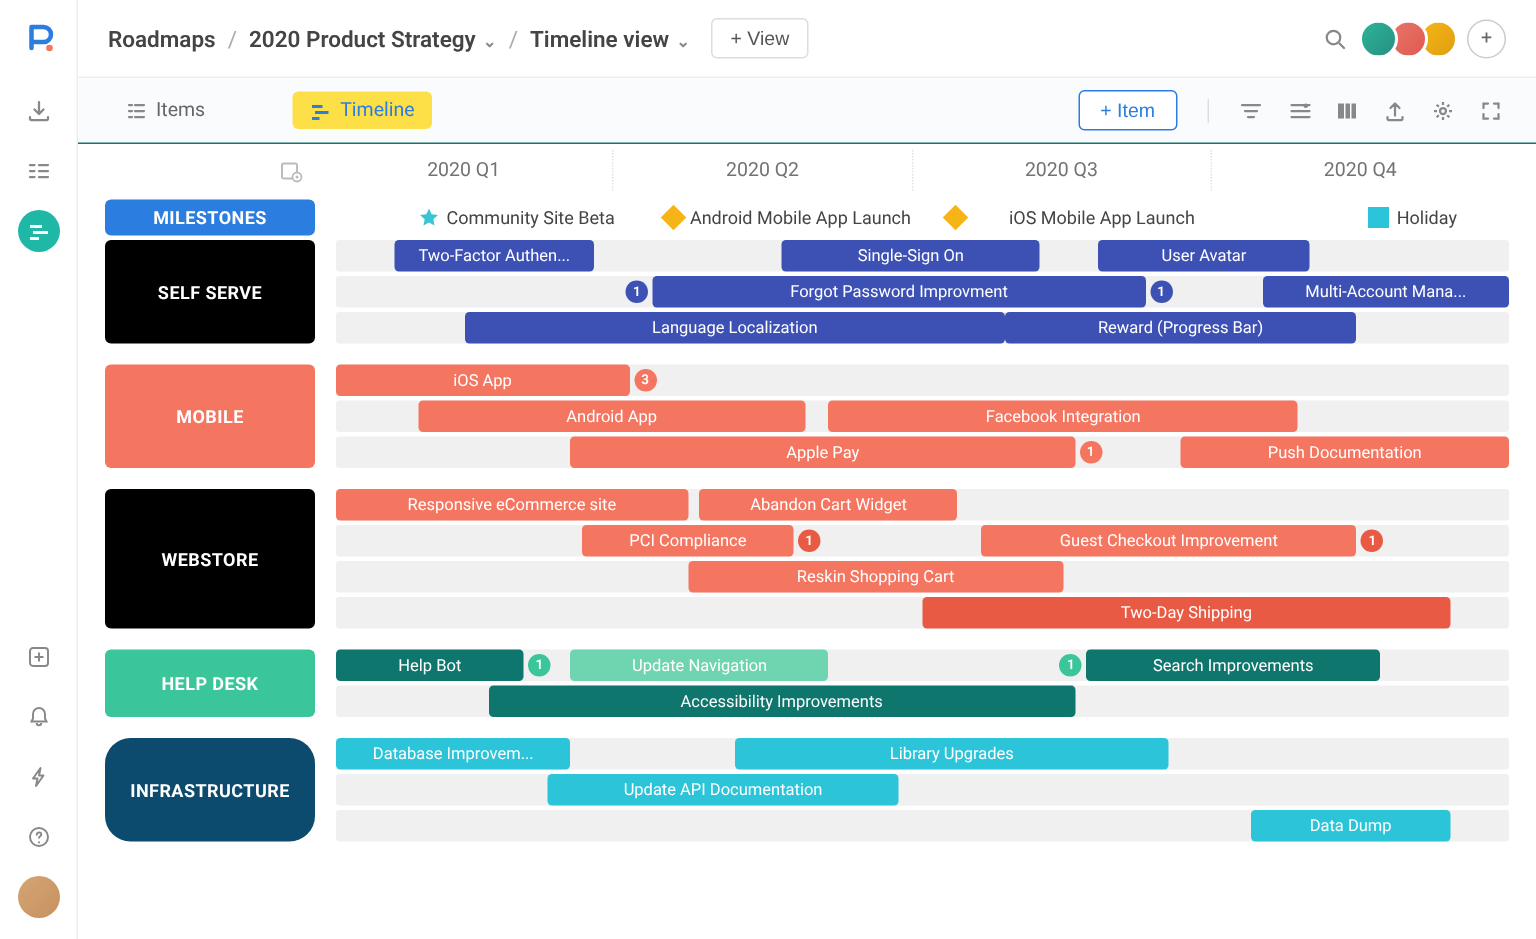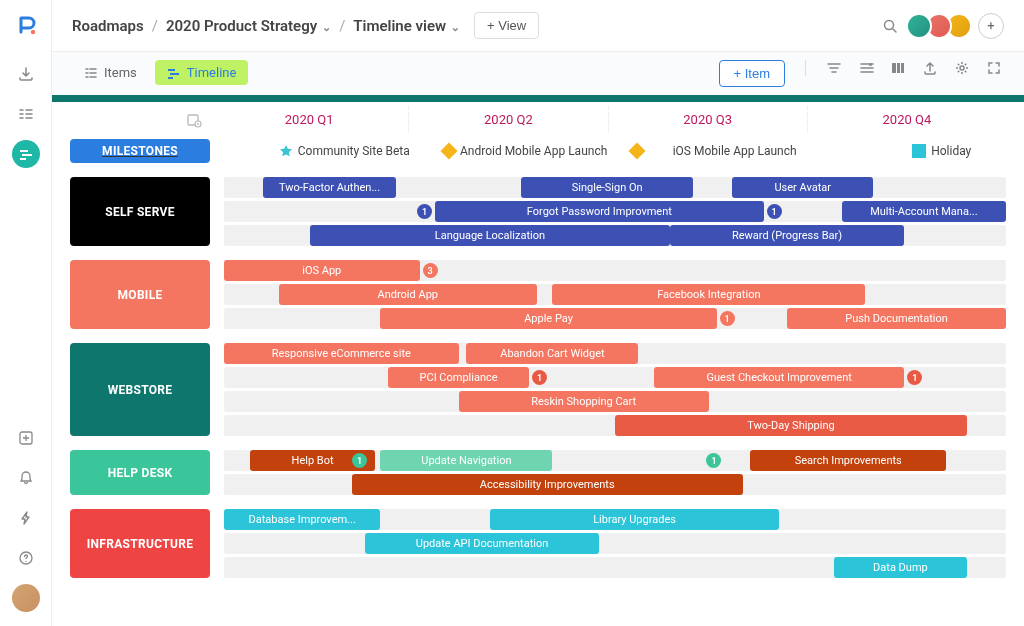--- a/index.html
+++ b/index.html
@@ -26,66 +26,66 @@
 .topbar .grow { flex: 1; }
 .topbar .search-icon { color: #888; margin-right: 14px; cursor: pointer; }
 .avatars { display: flex; align-items: center; }
 .avatars .av { width: 26px; height: 26px; border-radius: 50%; border: 2px solid #fff; margin-left: -6px; background-size: cover; background-position: center; }
 .avatars .av1 { background: linear-gradient(135deg,#2eb398,#269080); z-index: 3; }
 .avatars .av2 { background: linear-gradient(135deg,#e8746b,#e05a4f); z-index: 2; }
 .avatars .av3 { background: linear-gradient(135deg,#f5b417,#e0a010); z-index: 1; }
 .avatars .add { width: 26px; height: 26px; border-radius: 50%; border: 1px solid #ccc; margin-left: 6px; display: flex; align-items: center; justify-content: center; color: #666; cursor: pointer; }
 
 
-.toolbar { display: flex; align-items: flex-start; padding: 8px 20px; border-bottom: 7px solid #0f766e; background: #fafbfc; }
+.toolbar { display: flex; align-items: center; padding: 8px 20px; border-bottom: 1px solid #0f766e; background: #fafbfc; }
 .view-tabs { display: flex; gap: 6px; }
 .view-tab { display: flex; align-items: center; gap: 6px; padding: 5px 12px; border-radius: 4px; font-size: 13px; color: #666; cursor: pointer; }
-.view-tab.active { background: #bef264; color: #2b7de0; }
+.view-tab.active { background: #fde047; color: #2b7de0; margin-left: 40px; }
 .toolbar .grow { flex: 1; }
 .add-item-btn { border: 1px solid #2b7de0; color: #2b7de0; background: #fff; padding: 5px 14px; border-radius: 4px; font-size: 13px; cursor: pointer; font-weight: 500; }
 .tool-icons { display: flex; align-items: center; gap: 14px; margin-left: 20px; padding-left: 20px; border-left: 1px solid #ddd; }
 .tool-icons .ti { color: #888; cursor: pointer; width: 18px; text-align: center; }
 
 
 .timeline-area { flex: 1; overflow: auto; padding: 0 18px 20px 18px; }
 .time-header { display: flex; margin-top: 4px; margin-bottom: 6px; }
 .time-header .label-col { width: 140px; display: flex; align-items: center; justify-content: flex-end; padding-right: 8px; color: #aaa; }
 .time-header .quarters { flex: 1; display: flex; }
-.time-header .q { flex: 1; text-align: center; font-size: 13px; color: #be185d; padding: 6px 0; border-right: 1px dotted #e2e2e2; }
+.time-header .q { flex: 1; text-align: center; font-size: 13px; color: #737373; padding: 6px 0; border-right: 1px dotted #e2e2e2; }
 .time-header .q:last-child { border-right: none; }
 
 .group { display: flex; margin-bottom: 14px; }
 .group-label { width: 140px; display: flex; align-items: center; justify-content: center; border-radius: 4px; color: #fff; font-weight: 700; font-size: 12px; padding: 6px 4px; text-align: center; letter-spacing: 0.3px; }
 .group-label.small { min-height: 24px; padding: 4px; }
 .lanes { flex: 1; display: flex; flex-direction: column; gap: 3px; padding-left: 14px; }
 .lane { position: relative; height: 21px; background: #f0f0f0; border-radius: 2px; }
 .bar { position: absolute; top: 0; height: 21px; border-radius: 3px; color: #fff; font-size: 11px; display: flex; align-items: center; justify-content: center; padding: 0 6px; white-space: nowrap; overflow: hidden; cursor: pointer; }
 .badge { position: absolute; top: 3px; width: 15px; height: 15px; border-radius: 50%; color: #fff; font-size: 9px; display: flex; align-items: center; justify-content: center; font-weight: 600; }
 
 
-.milestone-row { display: flex; margin-bottom: 14px; text-decoration: underline; }
+.milestone-row { display: flex; margin-bottom: 3px; }
 .milestone-row .lanes { flex-direction: row; align-items: center; }
 .ms-lane { flex: 1; height: 24px; background: transparent; display: flex; align-items: center; gap: 18px; padding-left: 4px; }
 .ms-item { display: flex; align-items: center; gap: 5px; font-size: 12px; color: #444; }
 .ms-marker { width: 14px; height: 14px; }
 .diamond { width: 12px; height: 12px; background: #f5b417; transform: rotate(45deg); }
 .square { width: 14px; height: 14px; background: #2bc4d8; }
 
 
 .c-milestones { background: #2b7de0; }
 .c-selfserve  { background: #000000; }
 .c-mobile     { background: #f47560; }
-.c-webstore   { background: #0f766e; }
+.c-webstore   { background: #000000; }
 .c-helpdesk   { background: #3bc59a; }
-.c-infra      { background: #ef4444; }
+.c-infra      { background: #0c4a6e; border-radius: 17px; }
 
 .b-blue   { background: #3d51b5; }
 .b-orange { background: #f47560; }
 .b-dorange{ background: #e85a44; }
-.b-green  { background: #c2410c; margin-left: 26px; }
+.b-green  { background: #0f766e; }
 .b-lgreen { background: #6fd4b0; }
 .b-cyan   { background: #2bc4d8; }
 
 .bd-blue   { background: #3d51b5; }
 .bd-orange { background: #f47560; }
 .bd-green  { background: #3bc59a; }
 .bd-dorange { background: #e85a44; }
 
 svg { display: block; }
 </style>

